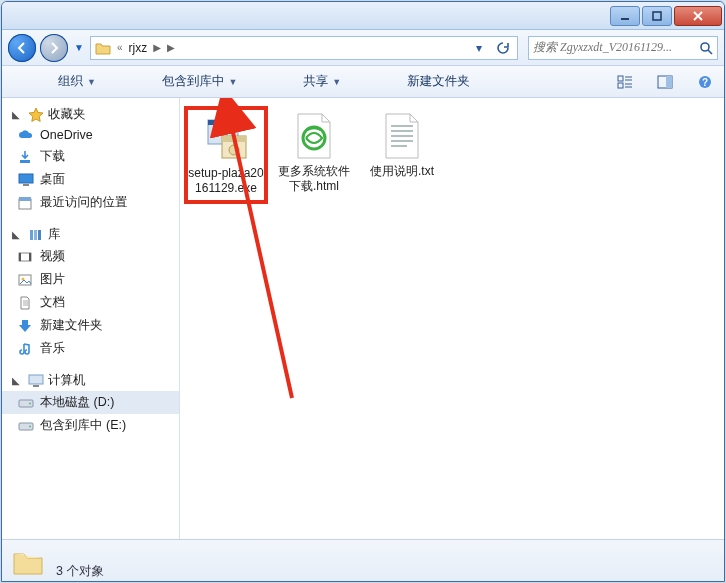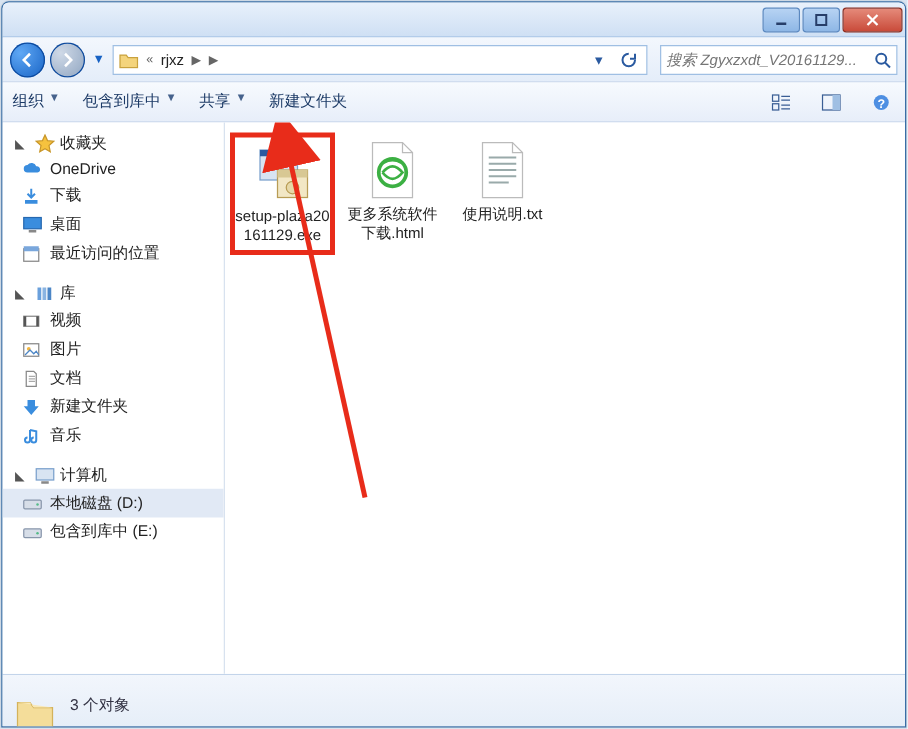--- a/index.html
+++ b/index.html
@@ -48,30 +48,30 @@
   .address .sep { color:#666; font-size:10px; }
   .address .crumb { color:#222; }
   .address .chev { color:#666; font-size:10px; }
   .addr-buttons { display:flex; align-items:center; gap:4px; margin-left:4px;}
   .addr-btn { width:20px; height:20px; display:flex; align-items:center; justify-content:center; color:#2a5aa0;}
   .search {
     width:190px; height:24px; background:#fff; border:1px solid #9fbfe3;
     display:flex; align-items:center; padding:0 4px; margin-left:6px; gap:4px;
   }
   .search input {
-    flex:1; border:none; outline:none; font-size:12px; font-style:italic; color:#888; background:transparent;
+    flex:1; border:none; outline:none; font-size:12px; font-style:italic; color:#888; background:transparent;font-family:Liberation Serif, serif;
   }
 
   
   .toolbar {
     height:32px; background:linear-gradient(#f7fafe,#e7eef9);
     display:flex; align-items:center; padding:0 8px; gap:18px;
     border-bottom:1px solid #c3d4ea; font-size:12.5px; color:#1c3a66;
   }
-  .tb-item { display:flex; align-items:flex-start; gap:4px; }
+  .tb-item { display:flex; align-items:center; gap:4px;margin-left:48px; }
   .tb-item .dd { font-size:9px; color:#46628c; }
   .tb-spacer { flex:1; }
   .tb-icon { width:22px; display:flex; align-items:center; justify-content:center; color:#3a5e95;}
 
   
   .main { display:flex; height: calc(100% - 28px - 36px - 32px - 42px); }
   .sidebar {
     width:178px; background:#fff; border-right:1px solid #d8e2ef;
     overflow-y:auto; padding:6px 0 10px 0; font-size:12.5px; color:#222;
     position:relative;
@@ -102,22 +102,22 @@
     width:80px; display:flex; flex-direction:column; align-items:center;
     font-size:12px; text-align:center; color:#222; padding:4px 2px;
   }
   .file .ficon { width:48px; height:48px; display:flex; align-items:center; justify-content:center; margin-bottom:4px;}
   .file.highlighted { outline:4px solid #e82c1a; outline-offset:-2px; padding-top:6px; padding-bottom:6px;}
   .file .flabel { line-height:1.25; word-break:break-all; }
 
   
   .status {
     height:42px; background:linear-gradient(#f2f6fc,#e6eef8);
-    border-top:1px solid #c3d4ea; display:flex; align-items:flex-start;
-    padding:16px 10px; gap:12px; font-size:12.5px; color:#334;
+    border-top:1px solid #c3d4ea; display:flex; align-items:flex-end;
+    padding:1px 10px; gap:12px; font-size:12.5px; color:#334;
   }
   .status .ic { width:32px; height:32px; }
 
   
   .svg { display:block; }
 
   
   .arrow-anno { position:absolute; left:196px; top:196px; width:120px; height:310px; pointer-events:none; }
 </style>
 </head>

